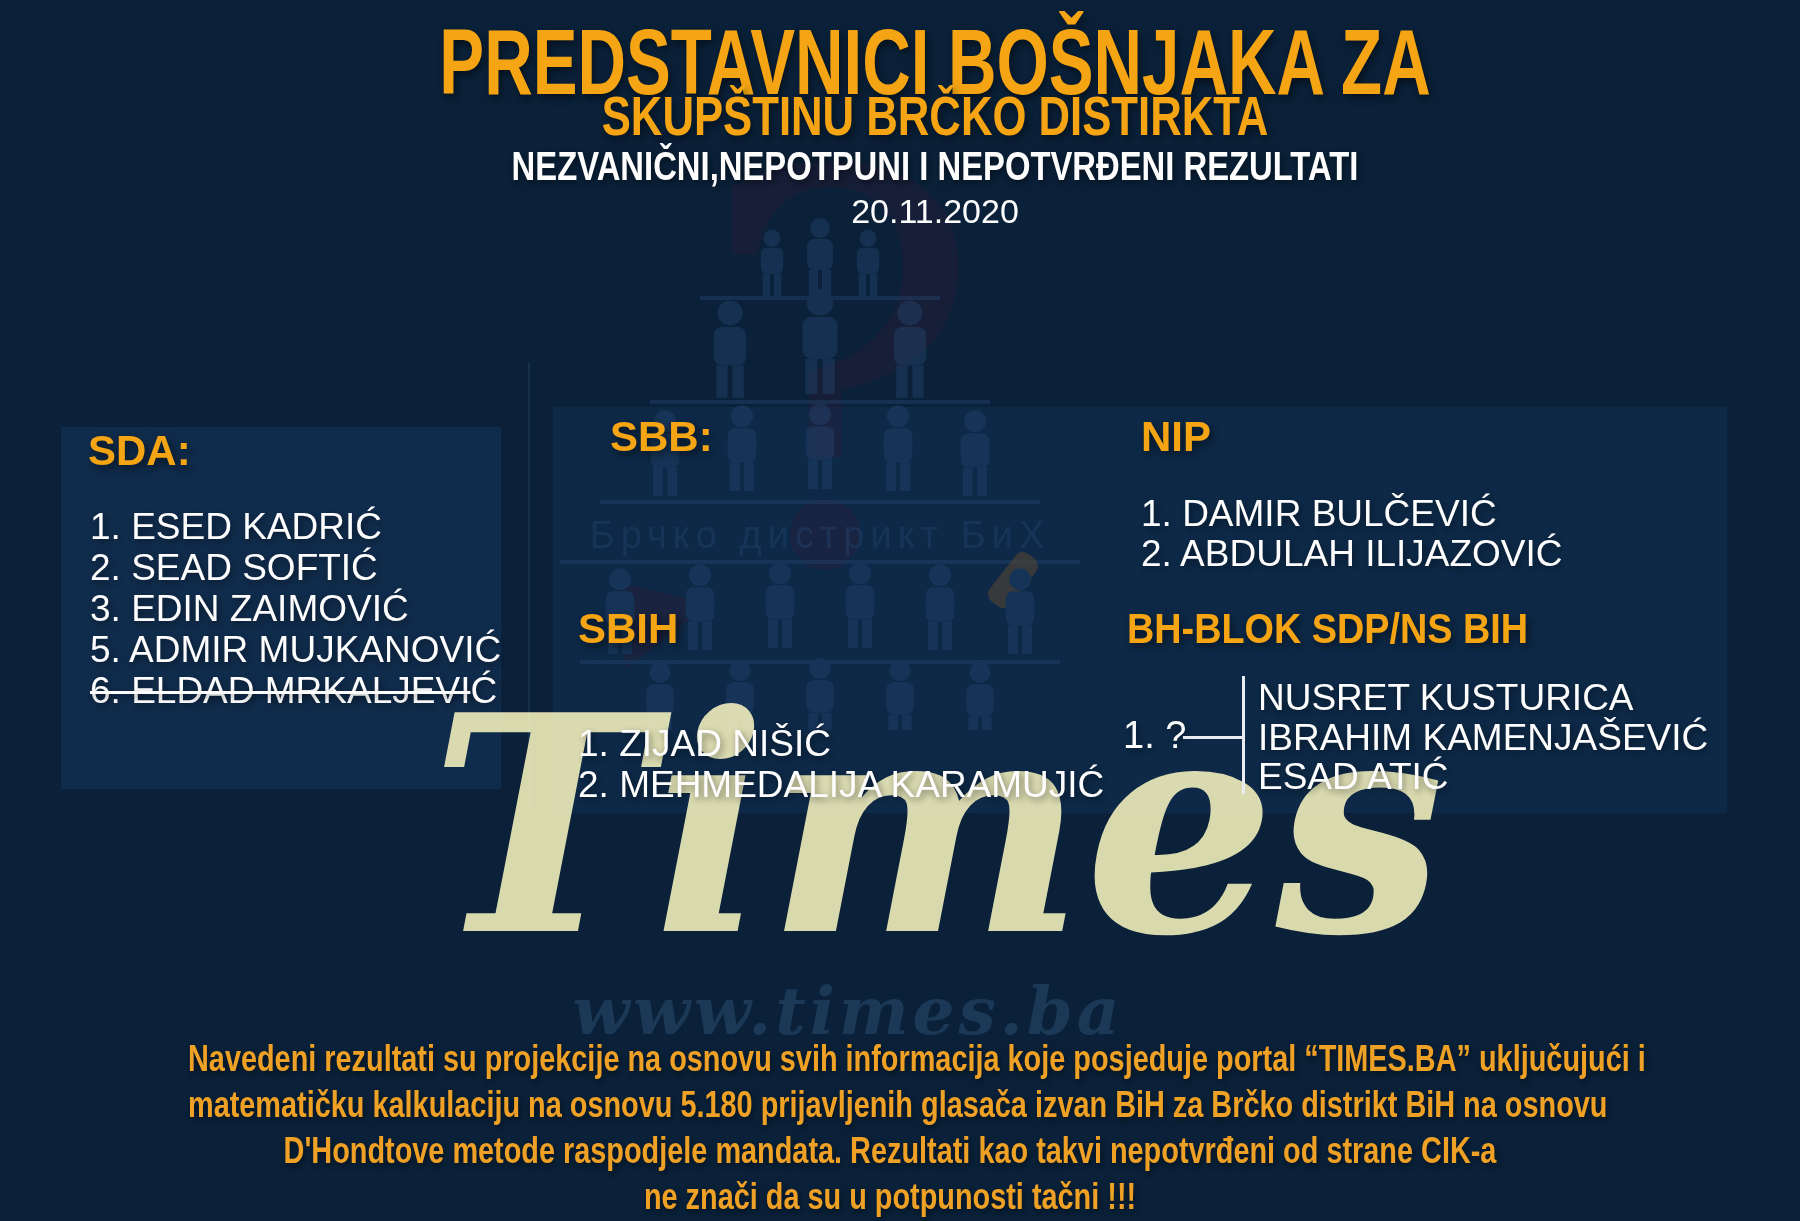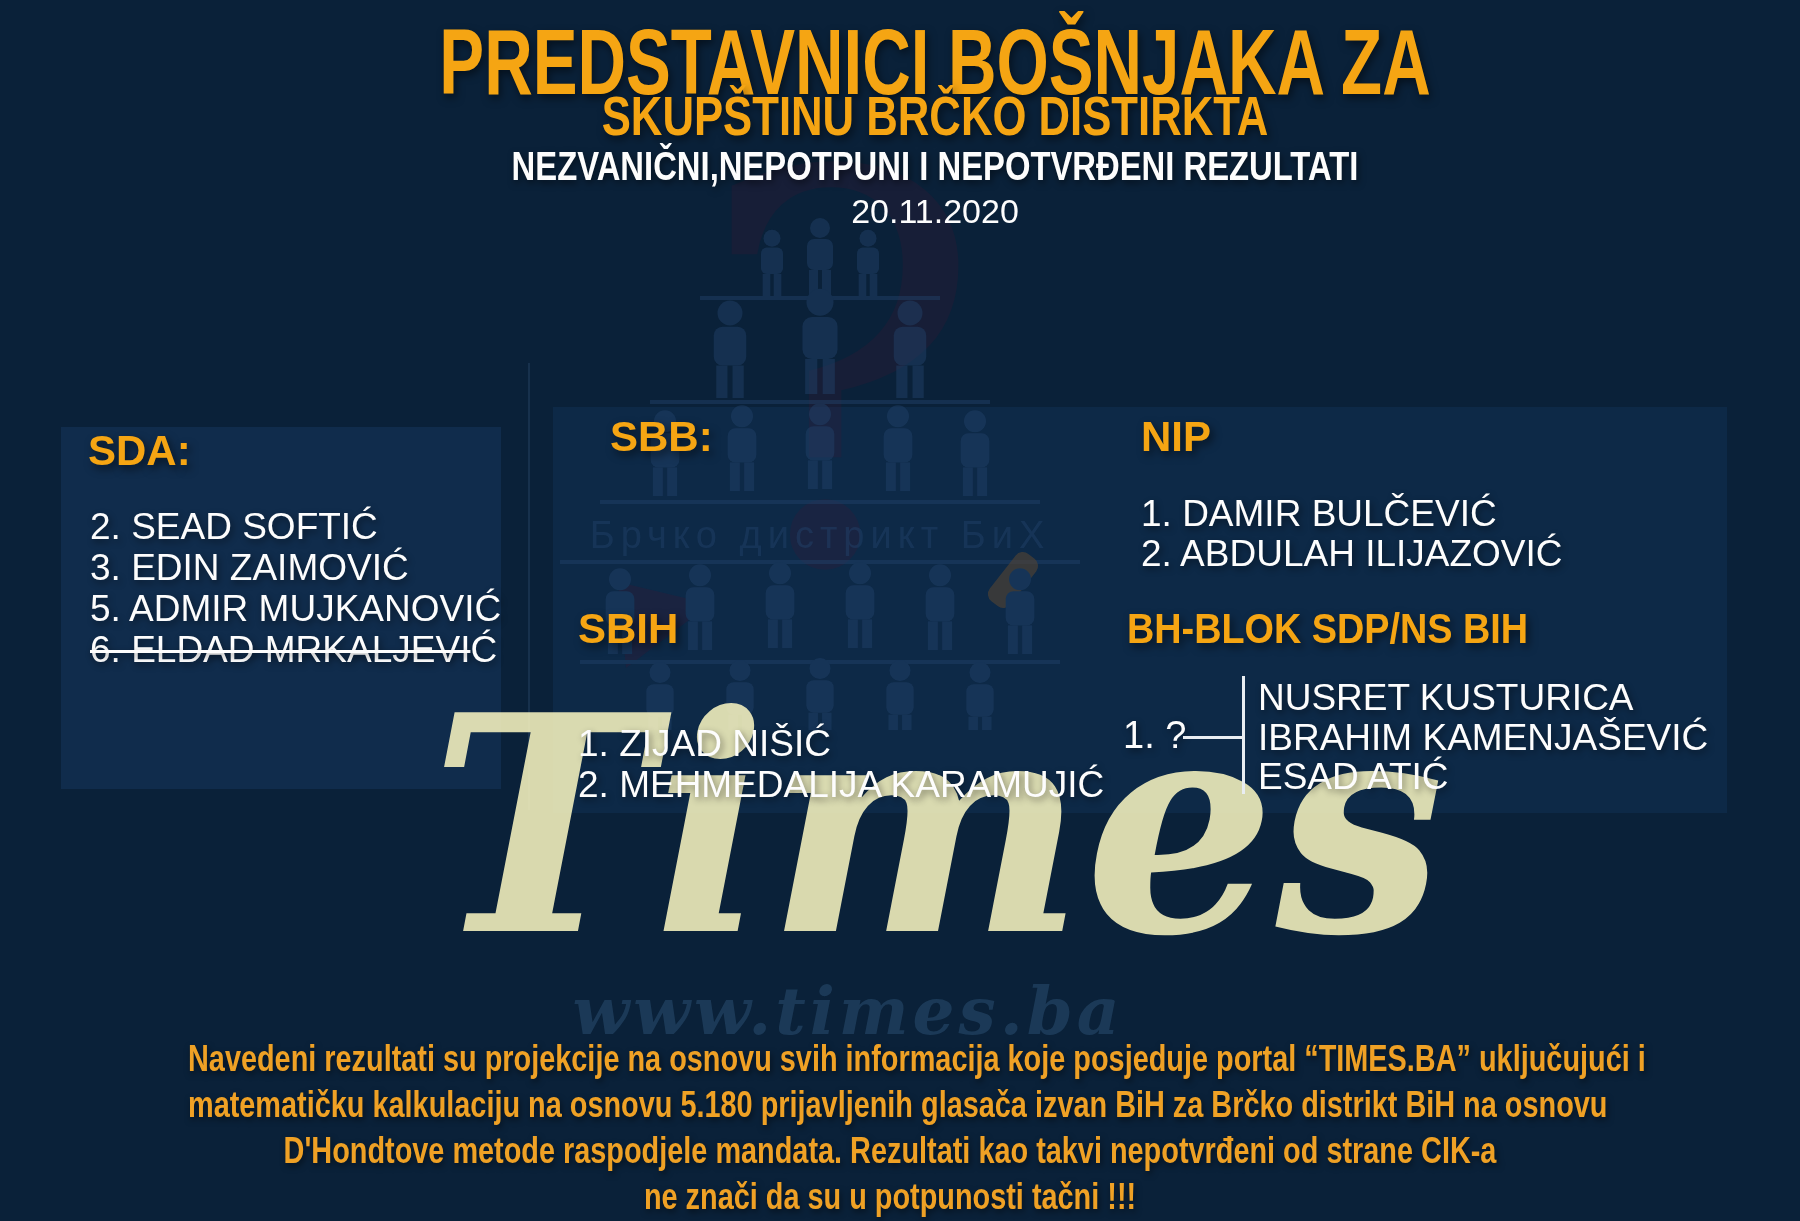--- a/index.html
+++ b/index.html
@@ -158,20 +158,21 @@
 
   <div class="abs header">
     <div class="h-line title1">PREDSTAVNICI BOŠNJAKA ZA</div>
     <div class="h-line title2">SKUPŠTINU BRČKO DISTIRKTA</div>
     <div class="h-line status">NEZVANIČNI,NEPOTPUNI I NEPOTVRĐENI REZULTATI</div>
     <div class="h-line date">20.11.2020</div>
   </div>
 
   <div class="abs party-label lbl-sda">SDA:</div>
   <div class="abs plist list-sda">
+    <div>1. ESED KADRIĆ</div>
     <div>2. SEAD SOFTIĆ</div>
     <div>3. EDIN ZAIMOVIĆ</div>
     <div>5. ADMIR MUJKANOVIĆ</div>
     <div><span class="strike">6. ELDAD MRKALJEVI</span><span>Ć</span></div>
   </div>
 
   <div class="abs party-label lbl-sbb">SBB:</div>
 
   <div class="abs party-label lbl-sbih">SBIH</div>
   <div class="abs plist list-sbih">

